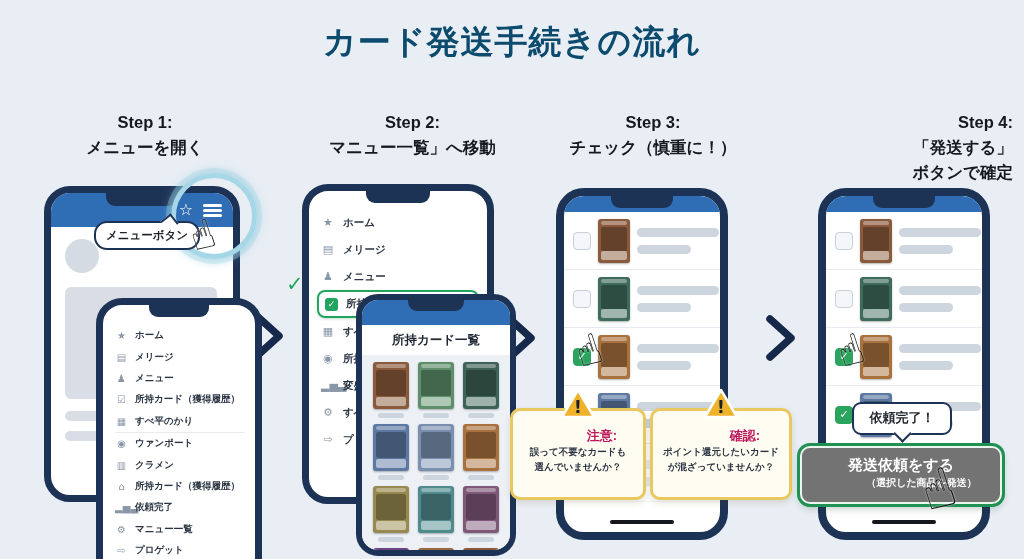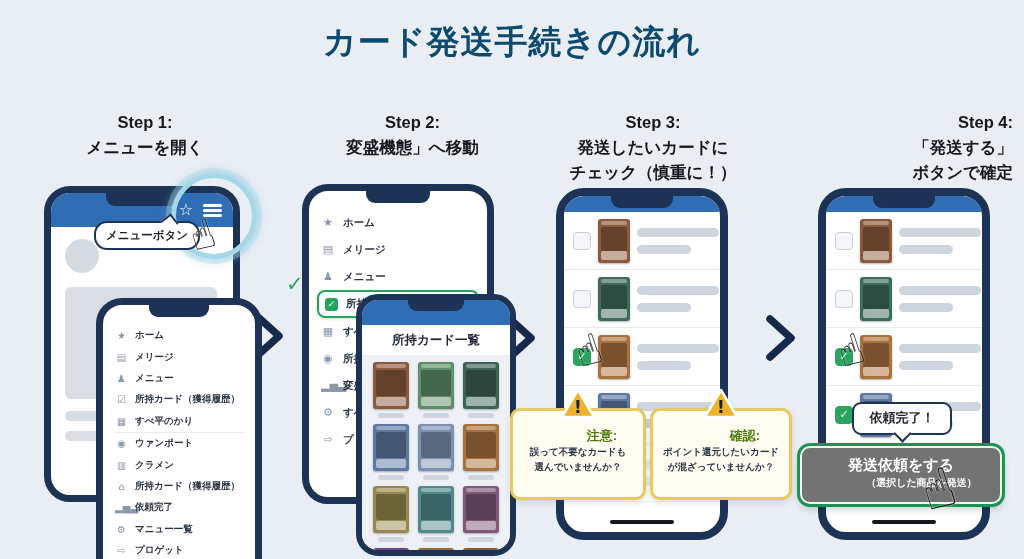--- a/index.html
+++ b/index.html
@@ -96,21 +96,21 @@
   .homebar{position:absolute;bottom:8px;left:50%;transform:translateX(-50%);
            width:64px;height:4px;border-radius:2px;background:#15171c;z-index:7;}
   .hand.h3{left:576px;top:326px;font-size:42px;z-index:30;}
   .hand.h4{left:838px;top:326px;font-size:42px;z-index:30;}
 
   
   .warn{position:absolute;top:408px;height:86px;background:#fffdf2;border:3px solid #e8c960;
         border-radius:10px;z-index:40;text-align:center;box-shadow:0 3px 6px rgba(80,70,20,.15);}
   .w1{left:510px;width:130px;} .w2{left:650px;width:136px;}
   .warn svg{position:absolute;top:-24px;left:50%;transform:translateX(-50%);}
-  .warn .wh{margin-top:16px;font-size:13px;font-weight:800;color:#4d7c0f;margin-left:48px;}
+  .warn .wh{margin-top:16px;font-size:13px;font-weight:800;color:#be185d;margin-left:48px;}
   .warn .wl{font-size:9.5px;line-height:1.55;color:#2a3442;font-weight:600;}
 
   
   .bubble{position:absolute;left:852px;top:402px;width:96px;height:29px;background:#fff;
           border:2.5px solid #1d3356;border-radius:9px;z-index:45;text-align:center;
           font-size:13px;font-weight:800;line-height:27px;}
   .bubble:after{content:"";position:absolute;bottom:-7px;left:42px;width:11px;height:11px;background:#fff;
           border-right:2.5px solid #1d3356;border-bottom:2.5px solid #1d3356;transform:rotate(45deg);}
   .shipbtn{position:absolute;left:800px;top:446px;width:198px;height:54px;z-index:44;
            background:#737373;border:2px solid #eaf6ee;border-radius:10px;
@@ -129,25 +129,24 @@
 <div class="canvas">
 
   <div class="title">カード発送手続きの流れ</div>
 
   <div class="stephead sh1">
     <div>Step 1:</div>
     <div>メニューを開く</div>
   </div>
   <div class="stephead sh2">
     <div>Step 2:</div>
-    <div>変盛機態」へ移動</div>
+    <div>マニュー一覧」へ移動</div>
   </div>
   <div class="stephead sh3">
     <div>Step 3:</div>
-    <div>発送したいカードに</div>
     <div>チェック（慎重に！）</div>
   </div>
   <div class="stephead sh4">
     <div>Step 4:</div>
     <div>「発送する」</div>
     <div>ボタンで確定</div>
   </div>
 
   <div class="phone p1a">
     <span class="notch" style="width:72px;height:13px;"></span>

